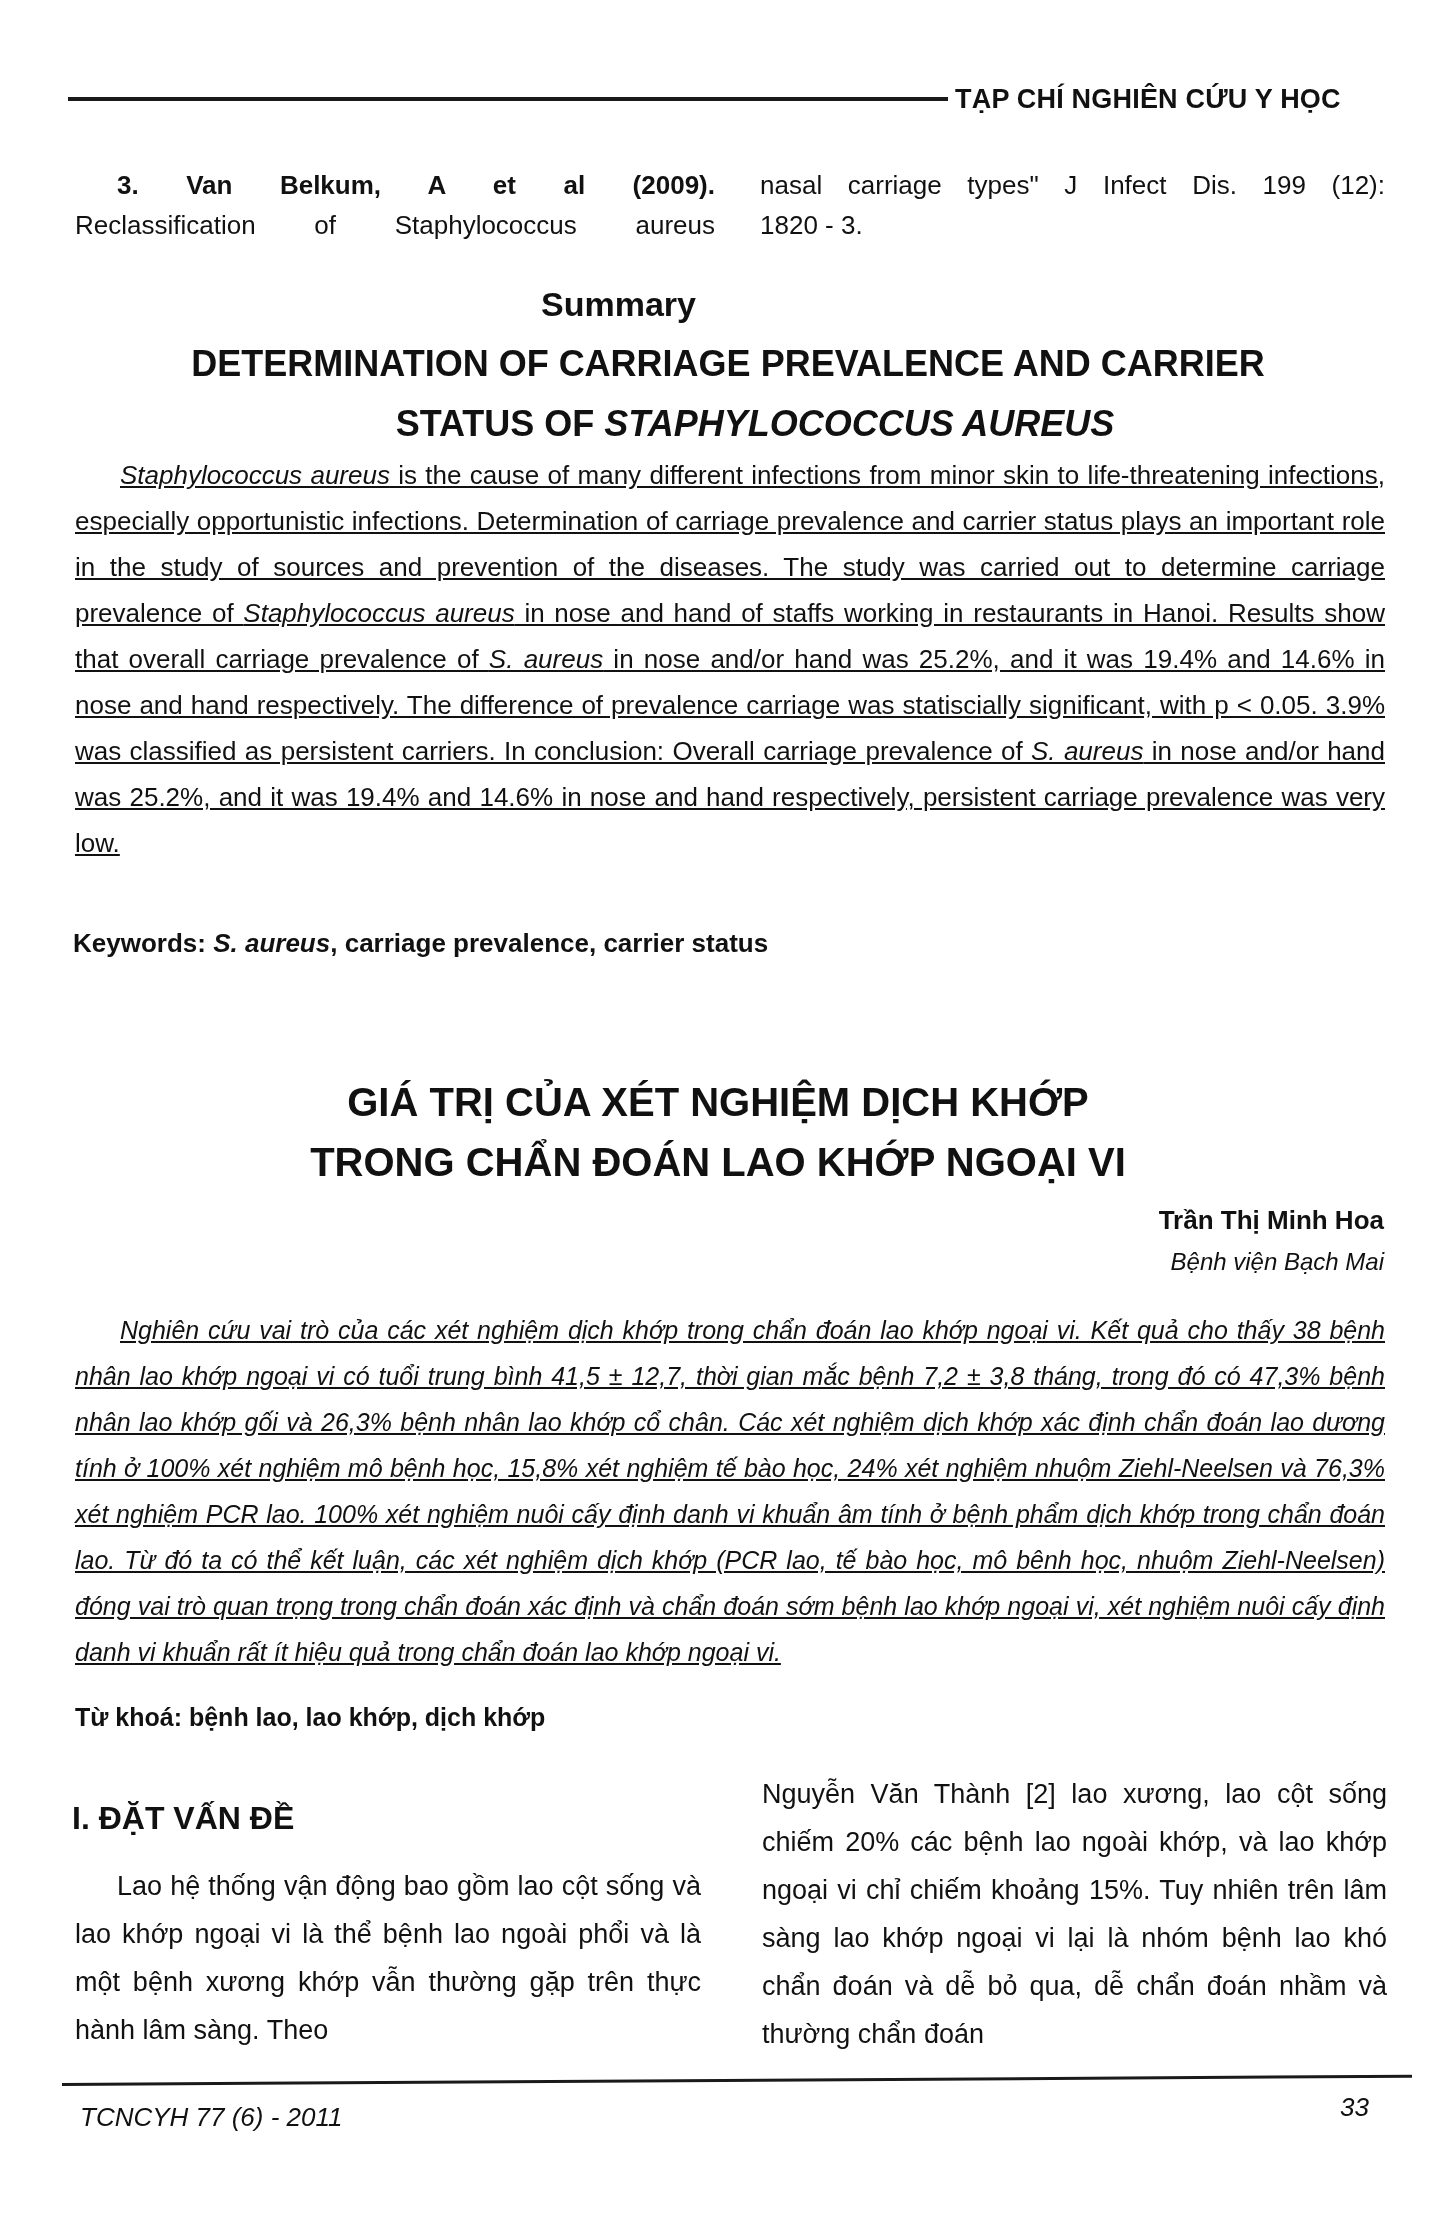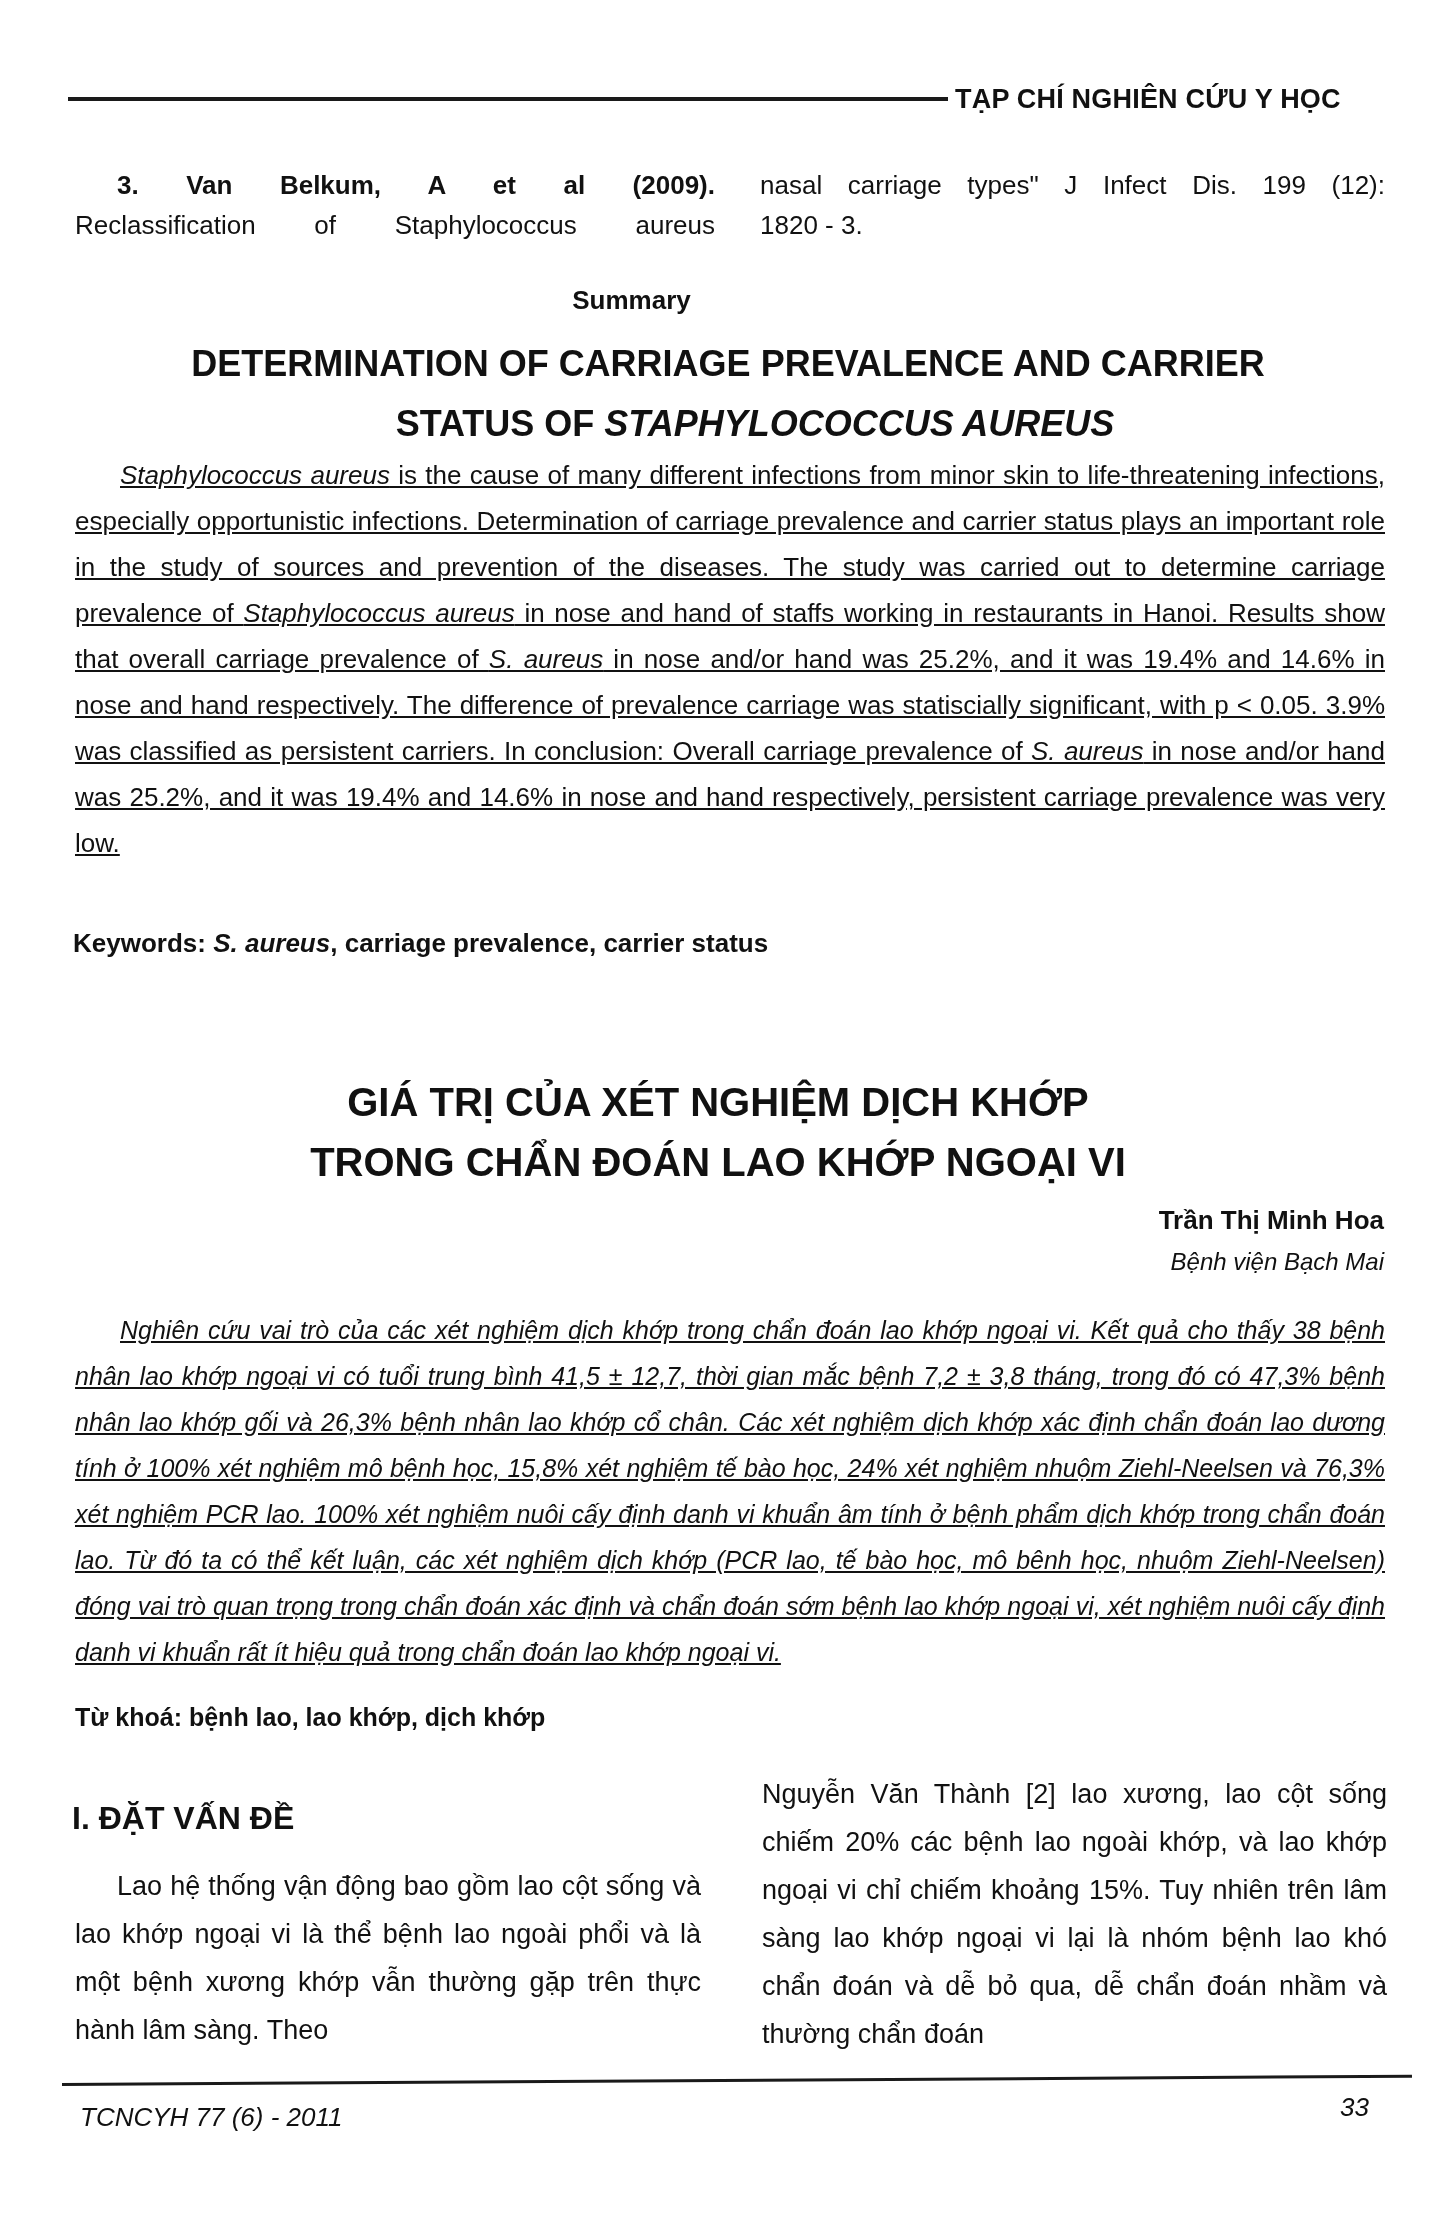--- a/index.html
+++ b/index.html
@@ -13,21 +13,21 @@
 
   
   .ref { font-size: 26px; line-height: 40px; }
   #ref-left { left: 75px; top: 165px; width: 640px; }
   #ref-left .l1 { text-align: justify; text-align-last: justify; padding-left: 42px; font-weight: bold; }
   #ref-left .l2 { text-align: justify; text-align-last: justify; }
   #ref-right { left: 760px; top: 165px; width: 625px; }
   #ref-right .l1 { text-align: justify; text-align-last: justify; }
 
   
-  #summary-label { left: 0; width: 1237px; top: 285px; text-align: center; font-size: 26px; font-weight: bold; margin-left: 13px; }
+  #summary-label { left: 0; width: 1237px; top: 285px; text-align: center; font-size: 34px; font-weight: bold; }
   .en-title { left: 0; width: 1456px; text-align: center; font-size: 36px; font-weight: bold; white-space: nowrap; }
   #en-title-1 { top: 343px; }
   #en-title-2 { top: 403px; padding-left: 27px; }
 
   .para { font-size: 26px; line-height: 46px; text-align: justify; text-decoration: underline; }
   #en-abstract { left: 75px; top: 452px; width: 1310px; text-indent: 45px; }
   #en-keywords { left: 73px; top: 928px; font-size: 26px; font-weight: bold; white-space: nowrap; }
 
   
   .vn-title { left: 0; width: 1456px; text-align: center; font-size: 40px; font-weight: bold; white-space: nowrap; }

